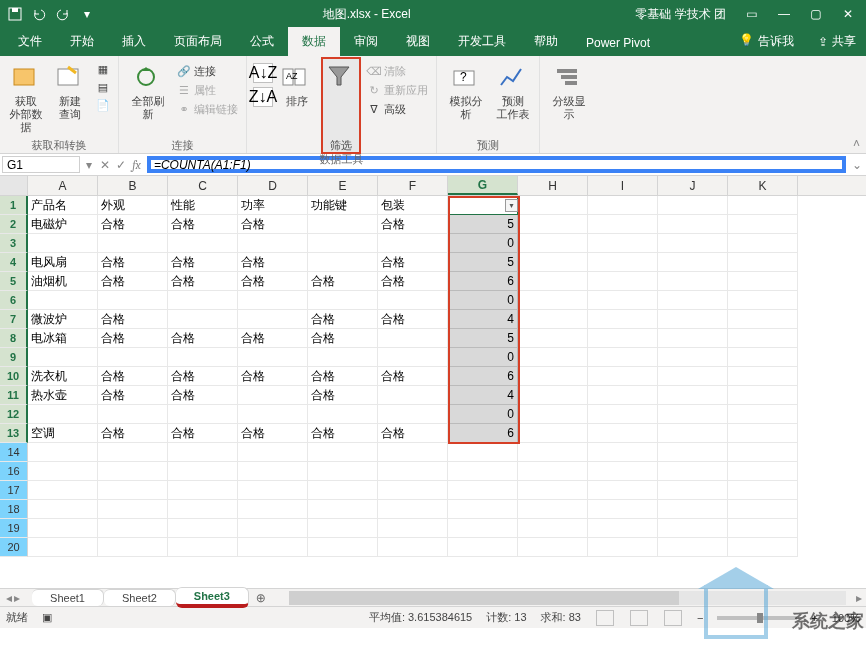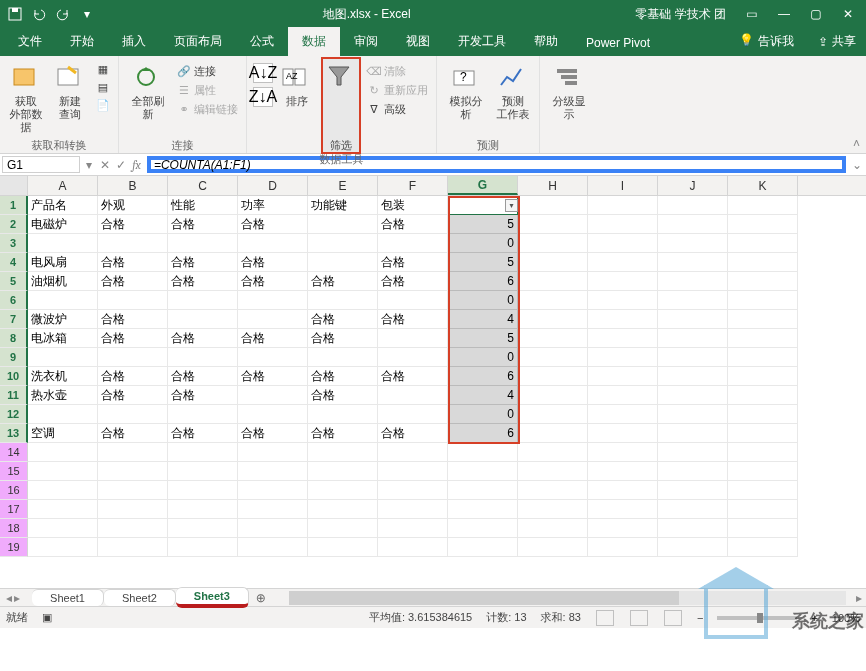--- a/index.html
+++ b/index.html
@@ -48,21 +48,21 @@
 .fx-expand { width: 18px; display: flex; align-items: center; justify-content: center; color: #888; }
 
 
 .grid-wrap { position: relative; }
 .col-headers { display: flex; height: 20px; background: #f3f2f0; border-bottom: 1px solid #d4d4d4; }
 .corner { width: 28px; border-right: 1px solid #d4d4d4; background: #e6e6e6; }
 .ch { flex: 0 0 70px; border-right: 1px solid #d4d4d4; display: flex; align-items: center; justify-content: center; font-size: 12px; color: #333; }
 .ch.sel { background: #d5e3cf; font-weight: bold; color: #217346; border-bottom: 2px solid #217346; }
 .grid-body { height: 392px; overflow: hidden; position: relative; }
 .row { display: flex; height: 19px; }
-.rh { width: 28px; flex: 0 0 28px; border-right: 1px solid #d4d4d4; border-bottom: 1px solid #e8e8e8; background: #f0abfc; display: flex; align-items: center; justify-content: center; font-size: 11px; color: #333; }
+.rh { width: 28px; flex: 0 0 28px; border-right: 1px solid #d4d4d4; border-bottom: 1px solid #e8e8e8; background: #7dd3fc; display: flex; align-items: center; justify-content: center; font-size: 11px; color: #333; }
 .rh.sel { background: #d5e3cf; color: #217346; border-right: 2px solid #217346; font-weight: bold; }
 .cell { flex: 0 0 70px; border-right: 1px solid #e8e8e8; border-bottom: 1px solid #e8e8e8; padding: 1px 3px; font-size: 12px; display: flex; align-items: center; }
 .cell.num { justify-content: flex-end; }
 .cell.selcol { background: #d9d9d9; border-right: 1px solid #bbb; border-bottom: 1px solid #bbb; }
 .cell.selcol.active { background: #fff; border: 1px solid #217346; }
 .red-border { position: absolute; border: 2px solid #d63f26; pointer-events: none; }
 .filter-dd { position: absolute; width: 13px; height: 13px; border: 1px solid #999; background: #f5f5f5; display: flex; align-items: center; justify-content: center; font-size: 8px; color: #555; }
 
 
 .hscroll { height: 18px; display: flex; align-items: center; border-top: 1px solid #d4d4d4; background: #f3f2f1; }
@@ -522,77 +522,77 @@
         <div class="cell"></div>
         <div class="cell"></div>
         <div class="cell"></div>
         <div class="cell num"></div>
         <div class="cell"></div>
         <div class="cell"></div>
         <div class="cell"></div>
         <div class="cell"></div>
       </div>
       <div class="row">
-        <div class="rh">15</div>
+        <div class="rh">16</div>
         <div class="cell"></div>
         <div class="cell"></div>
         <div class="cell"></div>
         <div class="cell"></div>
         <div class="cell"></div>
         <div class="cell"></div>
         <div class="cell num"></div>
         <div class="cell"></div>
         <div class="cell"></div>
         <div class="cell"></div>
         <div class="cell"></div>
       </div>
       <div class="row">
-        <div class="rh">16</div>
+        <div class="rh">17</div>
         <div class="cell"></div>
         <div class="cell"></div>
         <div class="cell"></div>
         <div class="cell"></div>
         <div class="cell"></div>
         <div class="cell"></div>
         <div class="cell num"></div>
         <div class="cell"></div>
         <div class="cell"></div>
         <div class="cell"></div>
         <div class="cell"></div>
       </div>
       <div class="row">
-        <div class="rh">17</div>
+        <div class="rh">18</div>
         <div class="cell"></div>
         <div class="cell"></div>
         <div class="cell"></div>
         <div class="cell"></div>
         <div class="cell"></div>
         <div class="cell"></div>
         <div class="cell num"></div>
         <div class="cell"></div>
         <div class="cell"></div>
         <div class="cell"></div>
         <div class="cell"></div>
       </div>
       <div class="row">
-        <div class="rh">18</div>
+        <div class="rh">19</div>
         <div class="cell"></div>
         <div class="cell"></div>
         <div class="cell"></div>
         <div class="cell"></div>
         <div class="cell"></div>
         <div class="cell"></div>
         <div class="cell num"></div>
         <div class="cell"></div>
         <div class="cell"></div>
         <div class="cell"></div>
         <div class="cell"></div>
       </div>
       <div class="row">
-        <div class="rh">19</div>
+        <div class="rh">20</div>
         <div class="cell"></div>
         <div class="cell"></div>
         <div class="cell"></div>
         <div class="cell"></div>
         <div class="cell"></div>
         <div class="cell"></div>
         <div class="cell num"></div>
         <div class="cell"></div>
         <div class="cell"></div>
         <div class="cell"></div>

